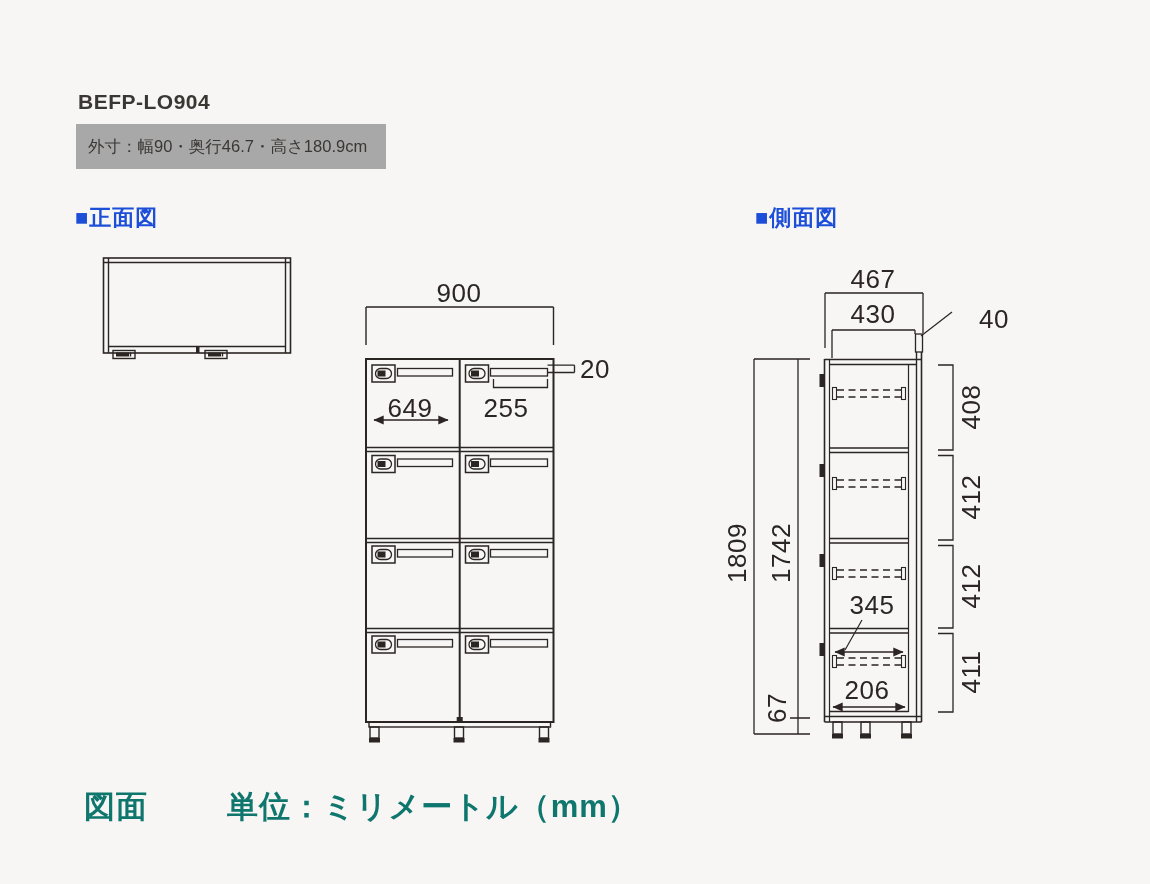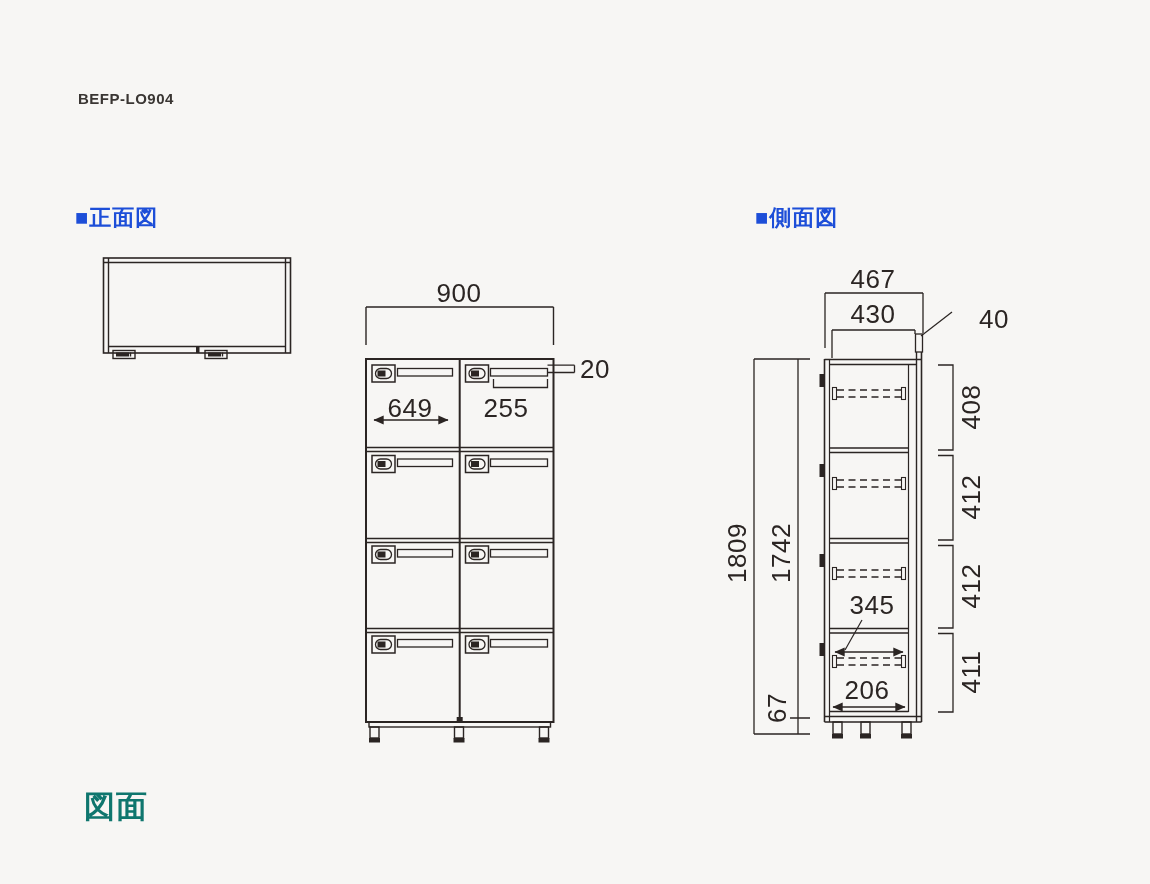--- a/index.html
+++ b/index.html
@@ -2,21 +2,21 @@
 <html><head>
 <meta charset="utf-8">
 <style>
   html,body{margin:0;padding:0;background:#f7f6f4;}
   .canvas{
     position:relative;width:1150px;height:884px;background:#f7f6f4;
     font-family:"Liberation Sans","DejaVu Sans",sans-serif;color:#2b2523;
     overflow:hidden;
   }
   .abs{position:absolute;}
-  .product-code{left:78px;top:90px;font-size:15px;font-weight:600;letter-spacing:.5px;color:#3a3633;}
+  .product-code{left:78px;top:90px;font-size:21px;font-weight:600;letter-spacing:.5px;color:#3a3633;}
   .dims-box{left:76px;top:124px;width:310px;height:45px;background:#a8a8a8;
     display:flex;align-items:center;padding-left:12px;box-sizing:border-box;}
   .dims-box span{font-size:16.5px;color:#3b3734;letter-spacing:0;}
   .view-label{font-size:22px;font-weight:600;color:#1d4ed8;letter-spacing:1px;}
   .front-label{left:75px;top:203px;}
   .side-label{left:735px;top:203px;margin-left:20px;}
   .dim{font-size:26px;font-weight:400;color:#2b2523;text-align:center;line-height:1;
     letter-spacing:.5px;white-space:nowrap;}
   .rot{transform:rotate(-90deg);transform-origin:center center;}
   .footer-text{top:786px;font-size:31px;font-weight:600;color:#0f766e;letter-spacing:1px;margin-left:9px;}
@@ -185,20 +185,23 @@
 
       <line x1="862" y1="620" x2="845" y2="650" stroke-width="1.2"></line>
       <line x1="835" y1="652" x2="903" y2="652" stroke-width="1.3" marker-start="url(#ah)" marker-end="url(#ah)"></line>
 
       <line x1="833" y1="707" x2="905" y2="707" stroke-width="1.3" marker-start="url(#ah)" marker-end="url(#ah)"></line>
     </g>
   </svg>
 
   <div class="abs product-code">BEFP-LO904</div>
 
+  <div class="abs dims-box">
+    <span>外寸：幅90・奥行46.7・高さ180.9cm</span>
+  </div>
 
   <div class="abs view-label front-label">■正面図</div>
   <div class="abs view-label side-label">■側面図</div>
 
   <div class="abs dim" style="left:429px;top:280px;width:60px;">900</div>
   <div class="abs dim" style="left:580px;top:356px;">20</div>
   <div class="abs dim" style="left:380px;top:395px;width:60px;">649</div>
   <div class="abs dim" style="left:476px;top:395px;width:60px;">255</div>
 
   <div class="abs dim" style="left:843px;top:266px;width:60px;">467</div>
@@ -211,14 +214,15 @@
 
   <div class="abs dim rot" style="left:941px;top:394px;width:60px;">408</div>
   <div class="abs dim rot" style="left:941px;top:484px;width:60px;">412</div>
   <div class="abs dim rot" style="left:941px;top:573px;width:60px;">412</div>
   <div class="abs dim rot" style="left:941px;top:659px;width:60px;">411</div>
 
   <div class="abs dim" style="left:842px;top:592px;width:60px;">345</div>
   <div class="abs dim" style="left:837px;top:677px;width:60px;">206</div>
 
   <div class="abs footer-text fl">図面</div>
+  <div class="abs footer-text fu">単位：ミリメートル（mm）</div>
 
 </div>
 
 </body></html>

